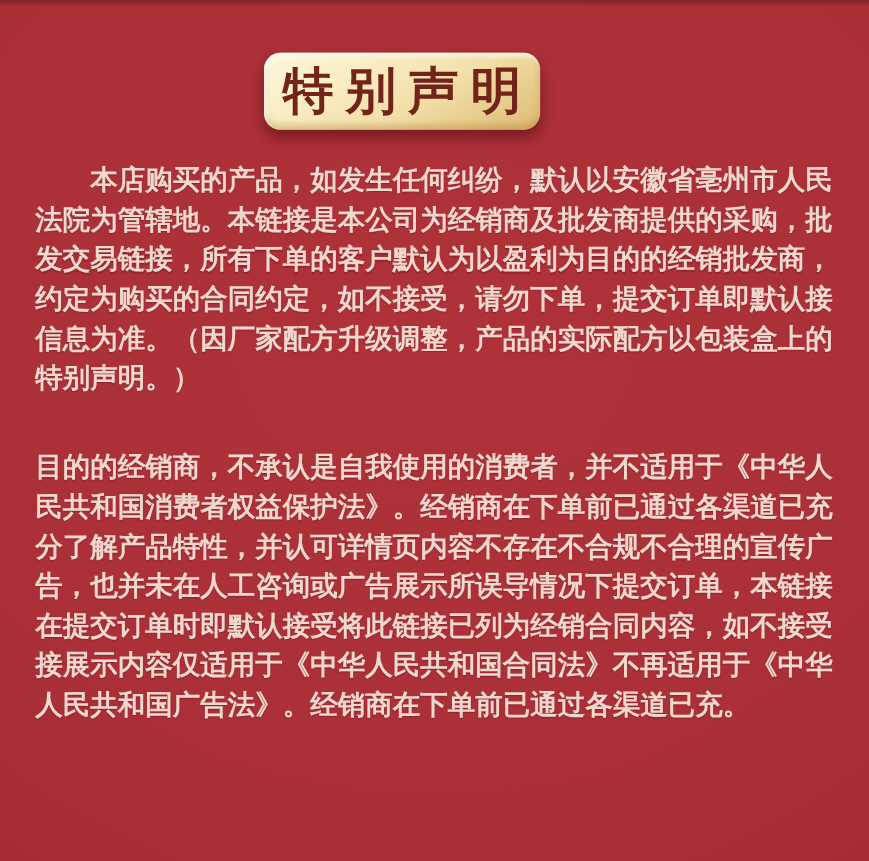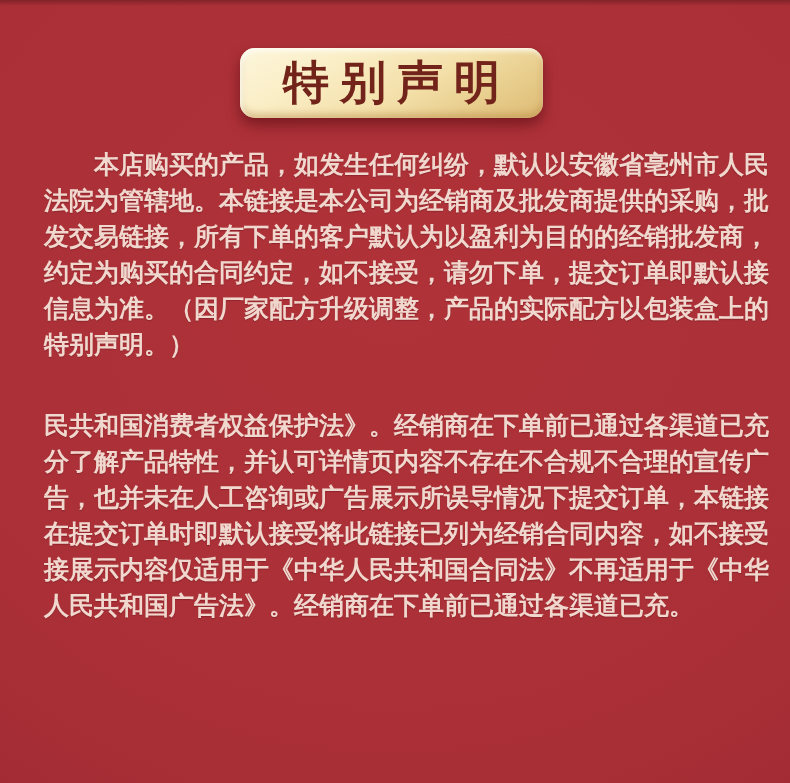--- a/index.html
+++ b/index.html
@@ -17,21 +17,21 @@
     height: 783px;
     overflow: hidden;
     background-image:
       linear-gradient(180deg, rgba(70,15,22,0.40) 0px, rgba(70,15,22,0.0) 6px),
       radial-gradient(130% 115% at 50% 38%, #b03239 0%, #a92f36 55%, #97252f 88%, #8e222c 100%);
   }
   .banner {
     position: absolute;
     left: 240px;
     top: 48px;
-    width: 303px;
+    width: 251px;
     height: 70px;
     border-radius: 15px;
     background: linear-gradient(150deg, #fdf6dc 0%, #faeec6 28%, #f3dfa8 58%, #e7cc8b 80%, #debb74 100%);
     box-shadow:
       0 7px 13px rgba(80, 10, 16, 0.55),
       inset 2px 3px 5px rgba(255, 255, 250, 0.85),
       inset 0 -4px 7px rgba(165, 115, 45, 0.40);
     display: flex;
     align-items: center;
     justify-content: center;
@@ -40,21 +40,21 @@
   .banner-text {
     font-size: 46px;
     font-weight: bold;
     color: #72231a;
     letter-spacing: 11px;
     margin-right: -11px;
     white-space: nowrap;
   }
   .content {
     position: absolute;
-    left: 44px;
+    left: 32px;
     top: 146px;
     width: 726px;
     color: #f0d8ce;
     font-size: 25px;
     font-weight: bold;
     letter-spacing: 0;
     text-shadow: 0 1px 1px rgba(90, 15, 22, 0.35);
   }
   .para { margin: 0; }
   .para-2 { margin-top: 45px; }
@@ -79,20 +79,21 @@
     <div class="para para-1">
       <div class="line indent">本店购买的产品，如发生任何纠纷，默认以安徽省亳州市人民</div>
       <div class="line">法院为管辖地。本链接是本公司为经销商及批发商提供的采购，批</div>
       <div class="line">发交易链接，所有下单的客户默认为以盈利为目的的经销批发商，</div>
       <div class="line">约定为购买的合同约定，如不接受，请勿下单，提交订单即默认接</div>
       <div class="line">信息为准。（因厂家配方升级调整，产品的实际配方以包装盒上的</div>
       <div class="line">特别声明。）</div>
     </div>
 
     <div class="para para-2">
+      <div class="line">目的的经销商，不承认是自我使用的消费者，并不适用于《中华人</div>
       <div class="line">民共和国消费者权益保护法》。经销商在下单前已通过各渠道已充</div>
       <div class="line">分了解产品特性，并认可详情页内容不存在不合规不合理的宣传广</div>
       <div class="line">告，也并未在人工咨询或广告展示所误导情况下提交订单，本链接</div>
       <div class="line">在提交订单时即默认接受将此链接已列为经销合同内容，如不接受</div>
       <div class="line">接展示内容仅适用于《中华人民共和国合同法》不再适用于《中华</div>
       <div class="line">人民共和国广告法》。经销商在下单前已通过各渠道已充。</div>
     </div>
 
   </div>
 

